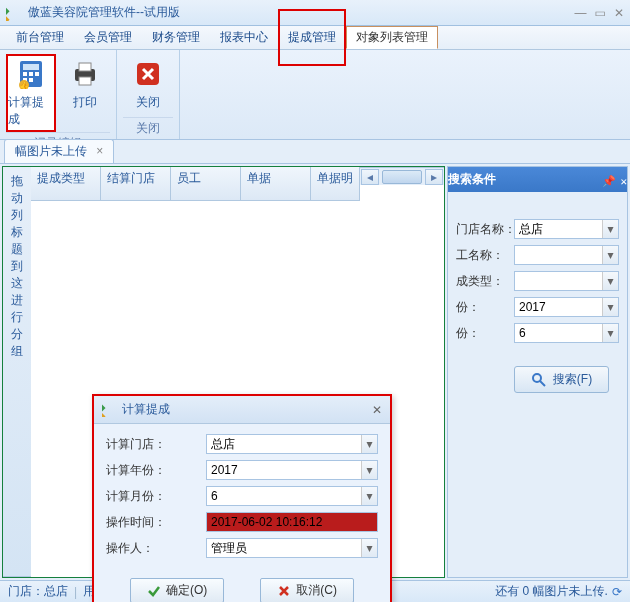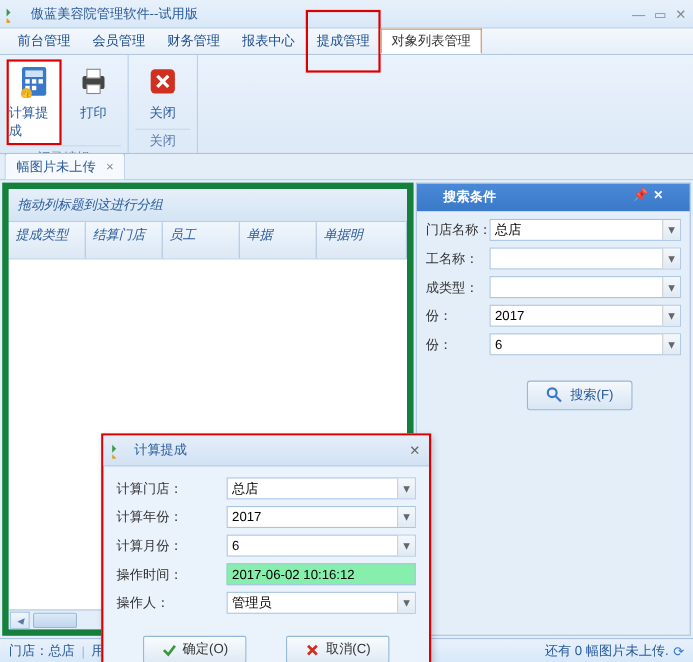--- a/index.html
+++ b/index.html
@@ -16,38 +16,38 @@
 .ribbon-group { border-right: 1px solid #b8d0e8; padding: 4px 6px 2px; display:flex; flex-direction:column;}
 .ribbon-group-body { display:flex; gap: 4px; flex:1;}
 .rbtn { width: 50px; display: flex; flex-direction: column; align-items: center; padding: 4px 0; }
 .rbtn .ricon { width: 32px; height: 32px; display: flex; align-items: center; justify-content: center; }
 .rbtn .rlabel { margin-top: 4px; color: #2a5a9a; font-size:12px; }
 .rbtn.selected { background: #fff; border: 2px solid #d00; padding: 2px 0; }
 .ribbon-group-label { text-align:center; color:#5a7aaa; padding-top:2px; border-top:1px solid #c8d8ec; font-size:12px;}
 .tabstrip { height: 24px; background: #e4eef9; border-bottom: 1px solid #a8c4e2; display:flex; align-items:end; padding-left:4px; gap:2px;}
 .tab { background:#f6fafe; border:1px solid #a8c4e2; border-bottom:none; padding:3px 10px; border-radius:3px 3px 0 0; color:#2a5a9a;}
 .workspace { position: relative; height: 416px; display:flex; background:#e4eef9;}
-.grid-area { flex:1; background:#fff; border:6px solid #15803d; margin:2px; display:flex; flex-direction:column;font-style:italic;}
+.grid-area { flex:1; background:#fff; border:1px solid #15803d; margin:2px; display:flex; flex-direction:row;}
 .grouprow { background: linear-gradient(#e6eff9,#d4e4f4); padding:6px 8px; color:#2a5a9a; border-bottom:1px solid #b0c8e0;}
 .colheaders { display:flex; background:linear-gradient(#f0f6fc,#dce8f5); border-bottom:1px solid #b0c8e0; height:34px;}
 .colheaders .ch { border-right:1px solid #b0c8e0; padding:3px 6px; color:#2a5a9a; white-space:nowrap; overflow:hidden;}
 .grid-body { flex:1; background:#fff;}
 .scrollbar-h { height:18px; background:#e4eef9; border-top:1px solid #b0c8e0; display:flex; align-items:center;}
 .sb-btn { width:18px; height:16px; background:linear-gradient(#f0f6fc,#d8e6f4); border:1px solid #a8c4e2; margin:1px; display:flex; align-items:center; justify-content:center; color:#5a7aaa;}
 .sb-thumb { width:40px; height:14px; background:linear-gradient(#dceaf7,#c0d6ee); border:1px solid #98b8d8; border-radius:2px; margin:0 2px;}
 .search-panel { width:250px; background:#e4eef9; border:1px solid #a8c4e2; margin:2px 2px 2px 0; display:flex; flex-direction:column;}
-.search-header { background:linear-gradient(#4a88d8,#3a78c8); color:#fff; font-weight:bold; padding:4px 24px; display:flex; align-items:flex-start;}
+.search-header { background:linear-gradient(#4a88d8,#3a78c8); color:#fff; font-weight:bold; padding:4px 0; display:flex; align-items:flex-end;font-family:Liberation Mono, monospace;}
 .search-header .pin, .search-header .close { color:#fff; margin-left:4px; cursor:default; font-size:11px;}
-.search-body { padding:4px 0; flex:1;}
+.search-body { padding:24px 0; flex:1;}
 .search-row { display:flex; align-items:center; padding:3px 8px;}
 .search-row label { width:58px; color:#333; text-align:left; white-space:nowrap;}
 .search-row .combo { flex:1; height:20px; border:1px solid #a8c4e2; background:#fff; display:flex; align-items:center; padding:0 4px; position:relative;}
 .combo .arrow { position:absolute; right:0; top:0; width:16px; height:100%; border-left:1px solid #ccc; display:flex; align-items:center; justify-content:center; color:#666; background:linear-gradient(#f4f8fc,#e0eaf4);}
 .search-btn-row { text-align:center; margin-top:20px;}
-.search-btn { display:inline-flex; align-items:flex-start; gap:6px; padding:4px 16px; background:linear-gradient(#f4f8fc,#d8e6f4); border:1px solid #98b8d8; border-radius:3px; color:#2a5a9a;margin-left:48px;}
+.search-btn { display:inline-flex; align-items:center; gap:6px; padding:4px 16px; background:linear-gradient(#f4f8fc,#d8e6f4); border:1px solid #98b8d8; border-radius:3px; color:#2a5a9a;margin-left:48px;}
 .statusbar { height:22px; background:linear-gradient(#e8f1fb,#d8e8f8); border-top:1px solid #a8c4e2; display:flex; align-items:center; padding:0 8px; color:#2a5a9a; font-size:12px;}
 .statusbar .sep { margin:0 6px; color:#a0b8d0;}
 .statusbar a { color:#1a6ac8; text-decoration:underline;}
 .statusbar .right { margin-left:auto; display:flex; align-items:center; gap:4px;}
 .dialog { position:absolute; left:92px; top:230px; width:300px; background:#eaf2fc; border:2px solid #d00; box-shadow:2px 2px 6px rgba(0,0,0,.2);}
 .dialog-title { background:linear-gradient(#e4eef9,#d2e2f4); padding:5px 8px; display:flex; align-items:center; border-bottom:1px solid #b0c8e0;}
 .dialog-title .dlogo { width:14px; height:14px; margin-right:6px;}
 .dialog-title .dt { color:#2a5a9a; flex:1;}
 .dialog-title .dclose { color:#666; cursor:default;}
 .dialog-body { padding:10px 12px 6px;}
@@ -237,21 +237,21 @@
         </div>
       <div class="drow">
           <label>计算月份：</label>
           <div class="combo">
             <span>6</span>
             <span class="arrow">▾</span>
           </div>
         </div>
       <div class="drow">
           <label>操作时间：</label>
-          <div class="combo" style="background:#86efac">
+          <div class="combo" style="background:#b91c1c">
             <span>2017-06-02 10:16:12</span>
           </div>
         </div>
       <div class="drow">
           <label>操作人：</label>
           <div class="combo">
             <span>管理员</span>
             <span class="arrow">▾</span>
           </div>
         </div>

